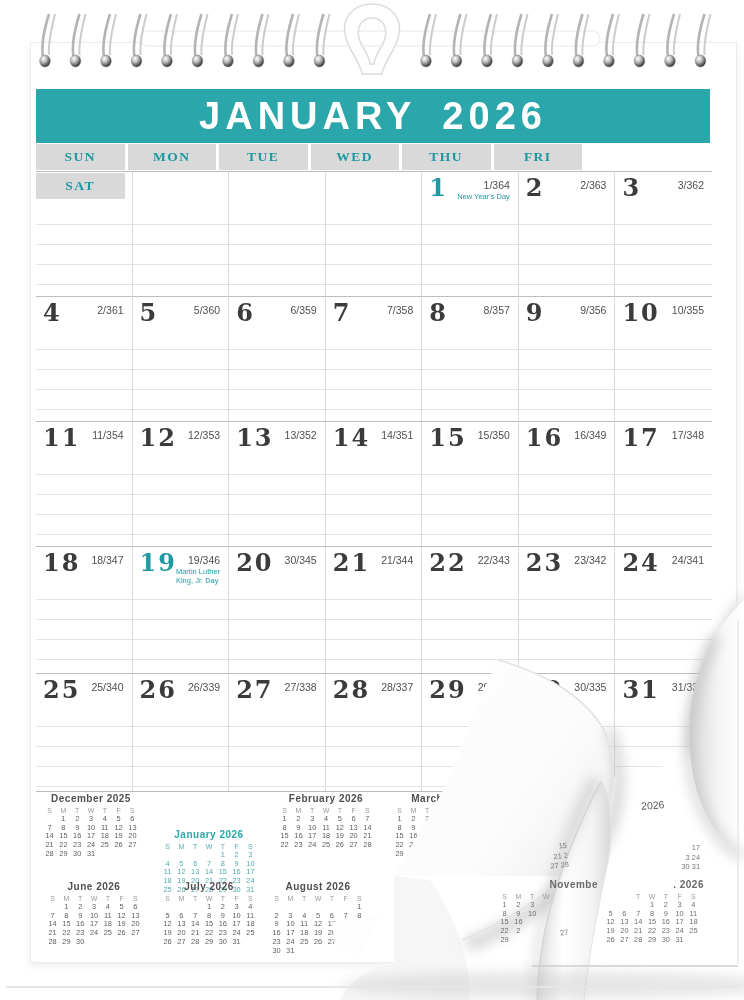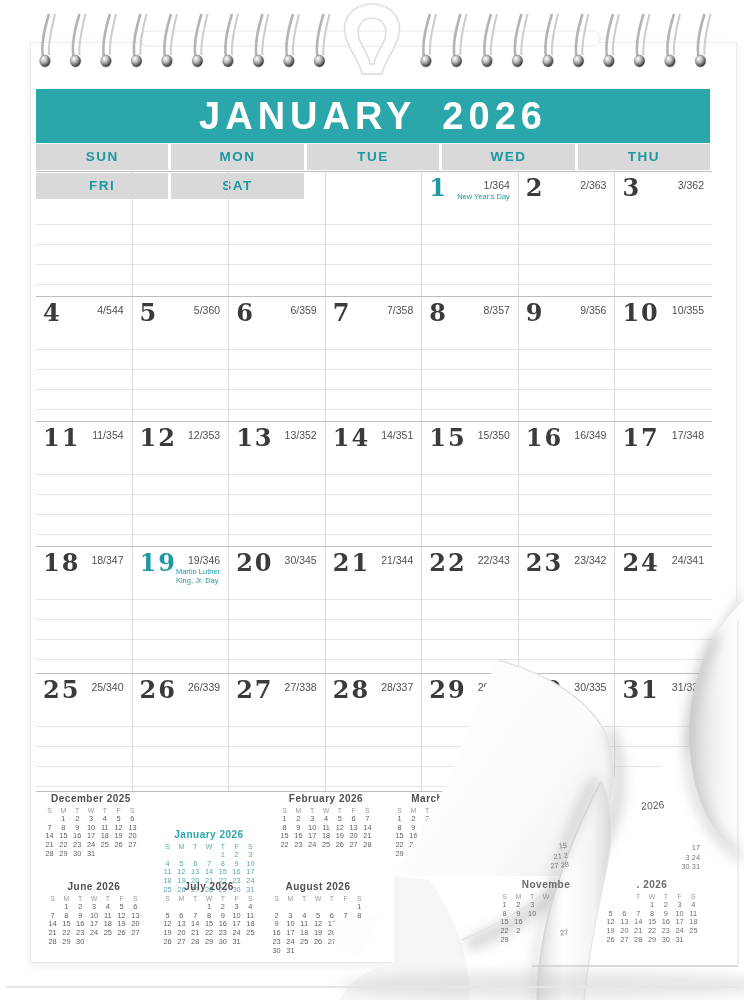--- a/index.html
+++ b/index.html
@@ -3,22 +3,22 @@
 <meta charset="utf-8">
 <style>
   html,body{margin:0;padding:0;background:#fff;}
   .scene{position:relative;width:744px;height:1000px;background:#fff;overflow:hidden;
          font-family:"Liberation Sans",sans-serif;}
   .page{position:absolute;left:30px;top:42px;width:707px;height:921px;background:#fff;
         border:1px solid #ececec;box-shadow:0 3px 8px rgba(0,0,0,.07);box-sizing:border-box;}
   .title-band{position:absolute;left:5px;top:46px;width:674px;height:54px;background:var(--teal);
         display:flex;align-items:center;justify-content:center;gap:26px;}
   .title-band span{color:#fff;font-size:38px;font-weight:700;letter-spacing:5px;}
-  .day-strip{position:absolute;left:5px;top:101px;width:674px;height:26px;display:grid;
-        grid-template-columns:repeat(5,1fr);gap:3px;}
+  .day-strip{position:absolute;left:5px;top:101px;width:546px;height:26px;display:grid;
+        grid-template-columns:repeat(6,1fr);gap:3px;font-family:Liberation Serif, serif;}
   .day-strip .dh{background:var(--strip-bg);color:var(--day-text);font-size:13.5px;font-weight:700;
         letter-spacing:1.5px;text-align:center;line-height:26px;}
   .grid{position:absolute;left:5px;top:128px;width:676px;display:grid;
         grid-template-columns:repeat(7,1fr);grid-template-rows:125px 125px 125px 127px 118px;
         border-bottom:1px solid var(--line-row);}
   .cell{position:relative;border-top:1px solid var(--line-row);border-right:1px solid var(--line-col);}
   .cell.last{border-right:none;}
   .cell .lines{position:absolute;left:0;right:0;top:33px;bottom:1px;
         background:repeating-linear-gradient(to bottom,transparent 0,transparent 19px,var(--ruled) 19px,var(--ruled) 20px);}
   .cell .num{position:absolute;left:7px;top:2px;font-family:"DejaVu Serif",serif;font-weight:600;
@@ -32,21 +32,21 @@
         letter-spacing:.5px;}
   .mini .mg{display:grid;grid-template-columns:repeat(7,13.8px);justify-content:center;}
   .mini .ml{font-size:7px;color:var(--mini-letter);text-align:center;line-height:9px;}
   .mini .mn{font-size:7.4px;color:var(--mini-num);text-align:center;line-height:8.7px;}
   .mini.accent .mt{color:var(--teal);}
   .mini.accent .ml{color:var(--teal-soft);}
   .mini.accent .mn{color:var(--teal-soft);}
   .curl{position:absolute;left:0;top:0;z-index:5;pointer-events:none;}
   .frags{position:absolute;left:0;top:0;width:744px;height:1000px;z-index:6;pointer-events:none;}
   .frag{position:absolute;color:var(--frag);}
-  .frag .mt{color:#6a6a6a;}
+  .frag .mt{color:#6a6a6a;text-align:right;}
   .frag .ml{color:#9a9a9a;}
   .frag .mn{color:#6f6f6f;}
   .frag-lines{font-size:7.4px;line-height:9.6px;text-align:right;}
   .binding{position:absolute;left:0;top:0;z-index:8;pointer-events:none;}
   .photo-edge{position:absolute;left:6px;top:986px;width:732px;height:6px;border-top:2px solid #e6e6e6;
         border-radius:0 0 10px 10px;z-index:9;}
 </style>
 </head>
 <body>
 
@@ -91,21 +91,21 @@
           <div class="doy">2/363</div>
         </div>
         <div class="cell last">
           <div class="lines"></div>
           <div class="num">3</div>
           <div class="doy">3/362</div>
         </div>
         <div class="cell">
           <div class="lines"></div>
           <div class="num">4</div>
-          <div class="doy">4/544</div>
+          <div class="doy">2/361</div>
         </div>
         <div class="cell">
           <div class="lines"></div>
           <div class="num">5</div>
           <div class="doy">5/360</div>
         </div>
         <div class="cell">
           <div class="lines"></div>
           <div class="num">6</div>
           <div class="doy">6/359</div>

